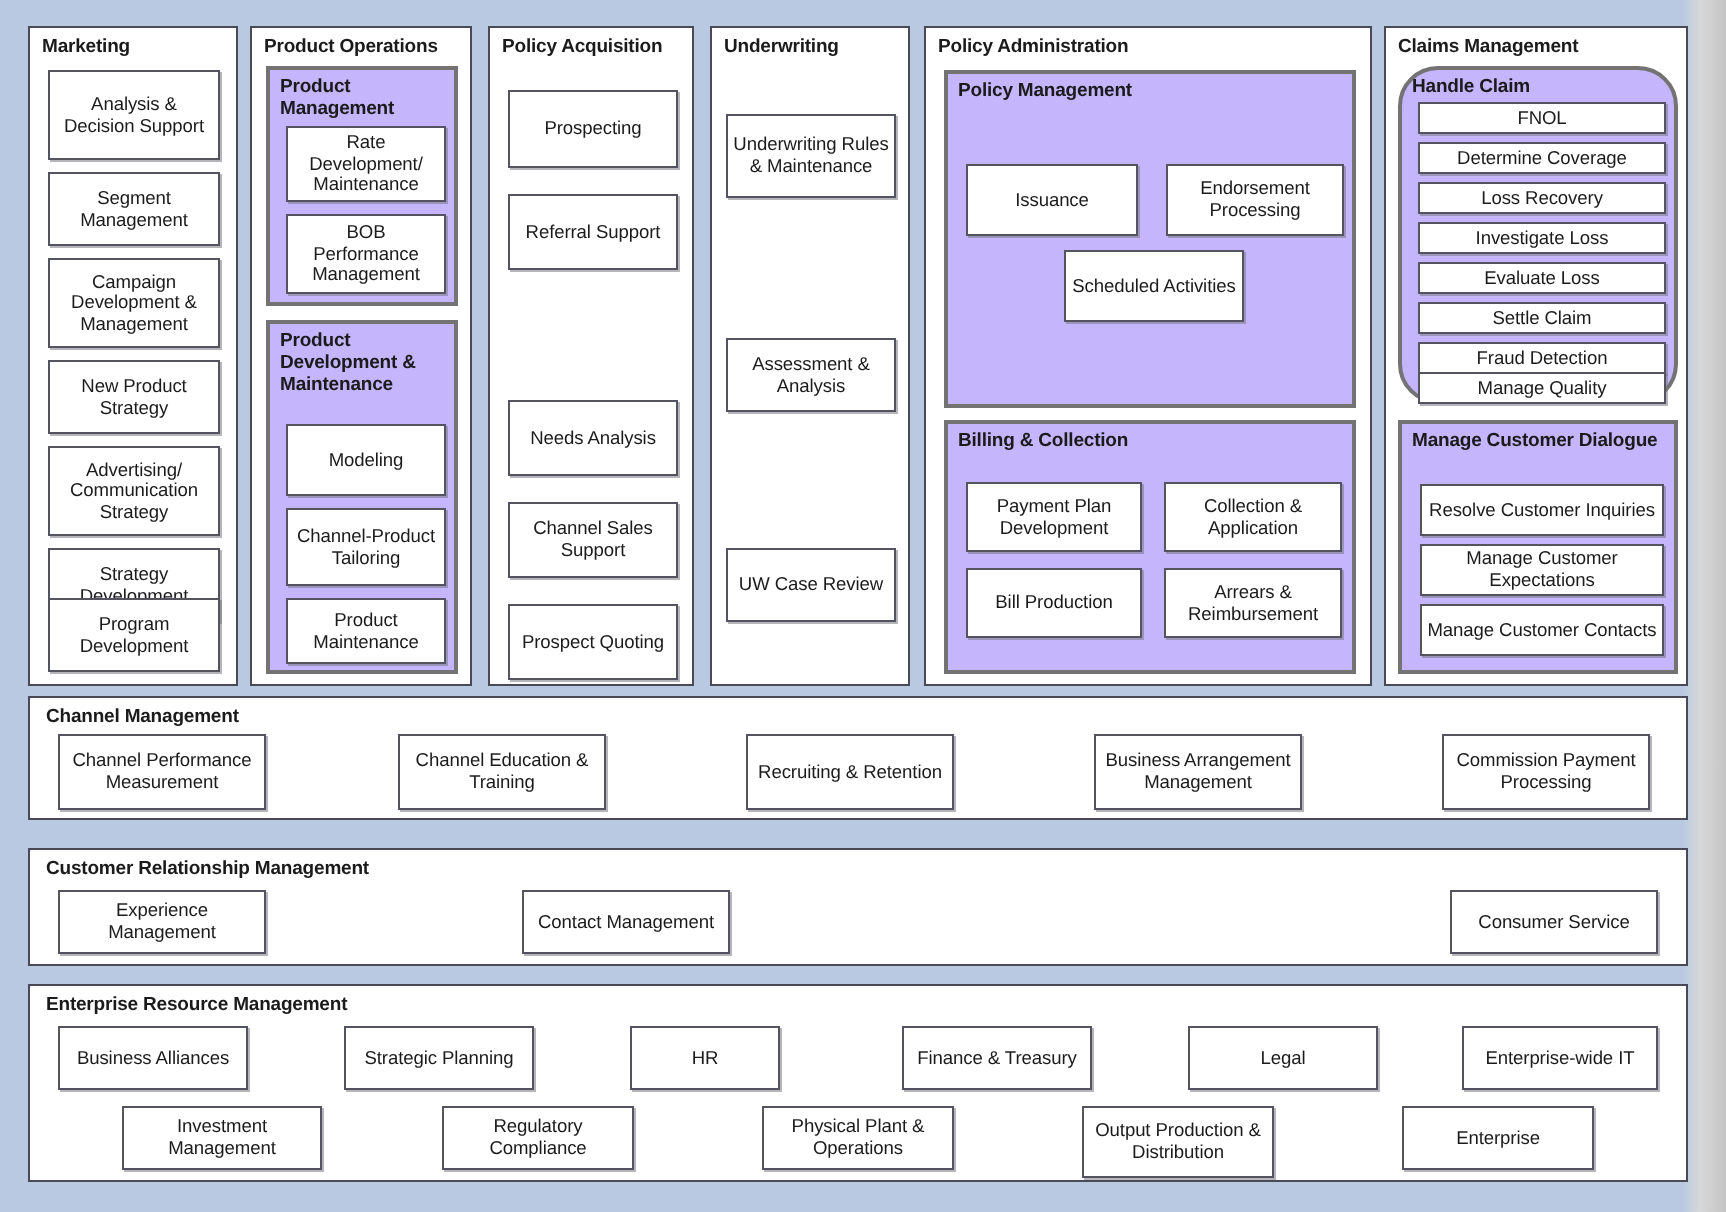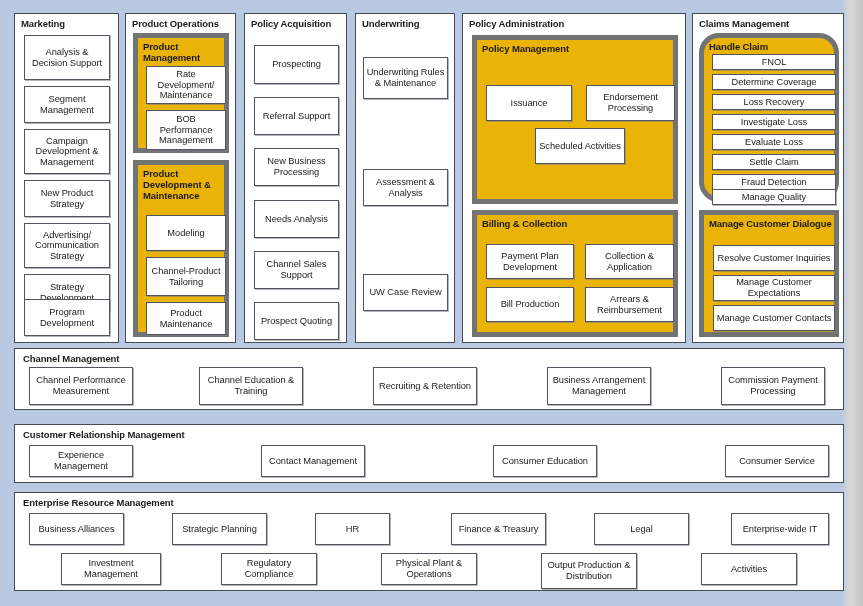--- a/index.html
+++ b/index.html
@@ -27,22 +27,22 @@
   .coltitle{
     font-size:9.5px;
     font-weight:bold;
     color:#1b1b1b;
     letter-spacing:-0.1px;
     padding:4px 0 0 6px;
     line-height:11px;
   }
   
   .bluegroup{
-    background:#eab308;
-    border:5px solid #737373;
+    background:#c4b5fd;
+    border:2px solid #737373;
     box-sizing:border-box;
   }
   .grouptitle{
     font-size:9.5px;
     font-weight:bold;
     color:#1b1b1b;
     letter-spacing:-0.1px;
     padding:3px 0 0 5px;
     line-height:11px;
   }
@@ -108,21 +108,20 @@
       <div class="leaf" style="left:8px;top:50px;width:80px;height:36px;">Modeling</div>
       <div class="leaf" style="left:8px;top:92px;width:80px;height:39px;">Channel-Product Tailoring</div>
       <div class="leaf" style="left:8px;top:137px;width:80px;height:33px;">Product Maintenance</div>
     </div>
   </div>
 
   <div class="abs colpanel" style="left:244px;top:13px;width:103px;height:330px;">
     <div class="coltitle">Policy Acquisition</div>
     <div class="leaf" style="left:9px;top:31px;width:85px;height:39px;">Prospecting</div>
     <div class="leaf" style="left:9px;top:83px;width:85px;height:38px;">Referral Support</div>
-    <div class="leaf" style="left:9px;top:134px;width:85px;height:38px;">New Business Processing</div>
     <div class="leaf" style="left:9px;top:186px;width:85px;height:38px;">Needs Analysis</div>
     <div class="leaf" style="left:9px;top:237px;width:85px;height:38px;">Channel Sales Support</div>
     <div class="leaf" style="left:9px;top:288px;width:85px;height:38px;">Prospect Quoting</div>
   </div>
 
   <div class="abs colpanel" style="left:355px;top:13px;width:100px;height:330px;">
     <div class="coltitle">Underwriting</div>
     <div class="leaf" style="left:7px;top:43px;width:85px;height:42px;">Underwriting Rules &amp; Maintenance</div>
     <div class="leaf" style="left:7px;top:155px;width:85px;height:37px;">Assessment &amp; Analysis</div>
     <div class="leaf" style="left:7px;top:260px;width:85px;height:37px;">UW Case Review</div>
@@ -176,34 +175,33 @@
     <div class="leaf" style="left:184px;top:18px;width:104px;height:38px;">Channel Education &amp; Training</div>
     <div class="leaf" style="left:532px;top:18px;width:104px;height:38px;">Business Arrangement Management</div>
     <div class="leaf" style="left:358px;top:18px;width:104px;height:38px;">Recruiting &amp; Retention</div>
     <div class="leaf" style="left:706px;top:18px;width:104px;height:38px;">Commission Payment Processing</div>
   </div>
 
   <div class="abs band" style="left:14px;top:424px;width:830px;height:59px;">
     <div class="bandtitle">Customer Relationship Management</div>
     <div class="leaf" style="left:14px;top:20px;width:104px;height:32px;">Experience Management</div>
     <div class="leaf" style="left:246px;top:20px;width:104px;height:32px;">Contact Management</div>
-    <div class="leaf" style="left:478px;top:20px;width:104px;height:32px;">Consumer Education</div>
     <div class="leaf" style="left:710px;top:20px;width:104px;height:32px;">Consumer Service</div>
   </div>
 
   <div class="abs band" style="left:14px;top:492px;width:830px;height:99px;">
     <div class="bandtitle">Enterprise Resource Management</div>
 
     <div class="leaf" style="left:14px;top:20px;width:95px;height:32px;">Business Alliances</div>
     <div class="leaf" style="left:157px;top:20px;width:95px;height:32px;">Strategic Planning</div>
     <div class="leaf" style="left:300px;top:20px;width:75px;height:32px;">HR</div>
     <div class="leaf" style="left:436px;top:20px;width:95px;height:32px;">Finance &amp; Treasury</div>
     <div class="leaf" style="left:579px;top:20px;width:95px;height:32px;">Legal</div>
     <div class="leaf" style="left:716px;top:20px;width:98px;height:32px;text-align:right;">Enterprise-wide IT</div>
 
     <div class="leaf" style="left:46px;top:60px;width:100px;height:32px;">Investment Management</div>
     <div class="leaf" style="left:206px;top:60px;width:96px;height:32px;">Regulatory Compliance</div>
     <div class="leaf" style="left:366px;top:60px;width:96px;height:32px;">Physical Plant &amp; Operations</div>
     <div class="leaf" style="left:526px;top:60px;width:96px;height:36px;">Output Production &amp; Distribution</div>
-    <div class="leaf" style="left:686px;top:60px;width:96px;height:32px;">Activities</div>
+    <div class="leaf" style="left:686px;top:60px;width:96px;height:32px;">Enterprise</div>
   </div>
 
 </div>
 
 </body></html>

